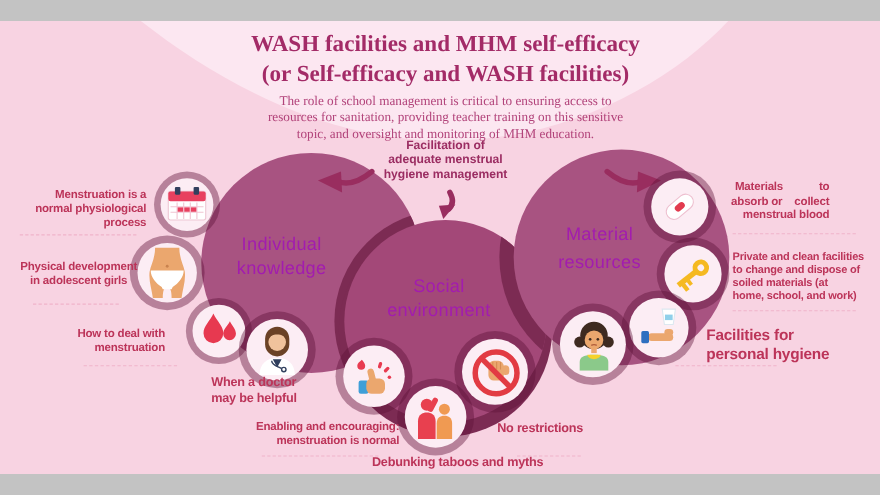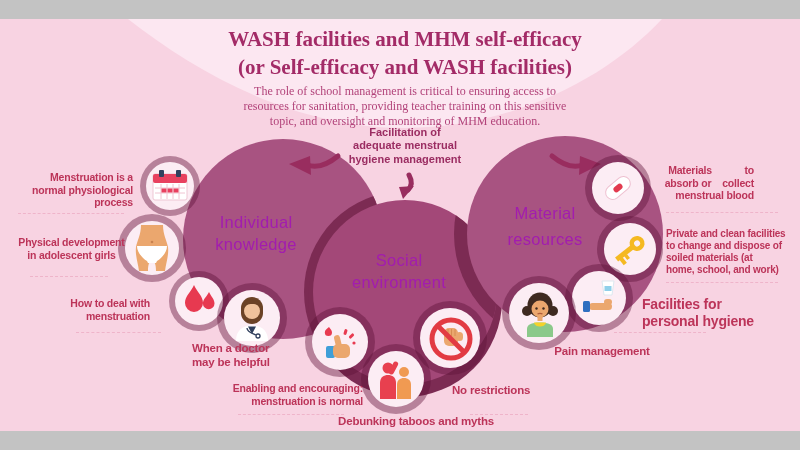--- a/index.html
+++ b/index.html
@@ -189,21 +189,20 @@
   <div class="lbl lbl-6">No restrictions</div>
   <div class="lbl lbl-7">Materials            to
 absorb or    collect
 menstrual blood</div>
   <div class="lbl lbl-8">Private and clean facilities
 to change and dispose of
 soiled materials (at
 home, school, and work)</div>
   <div class="lbl lbl-9">Facilities for
 personal hygiene</div>
-  <div class="lbl lbl-10">Pain management</div>
 
   <div class="divider dv1"></div>
   <div class="divider dv2"></div>
   <div class="divider dv3"></div>
   <div class="divider dv4"></div>
   <div class="divider dv5"></div>
   <div class="divider dv6"></div>
   <div class="divider dv7"></div>
   <div class="divider dv8"></div>
 

